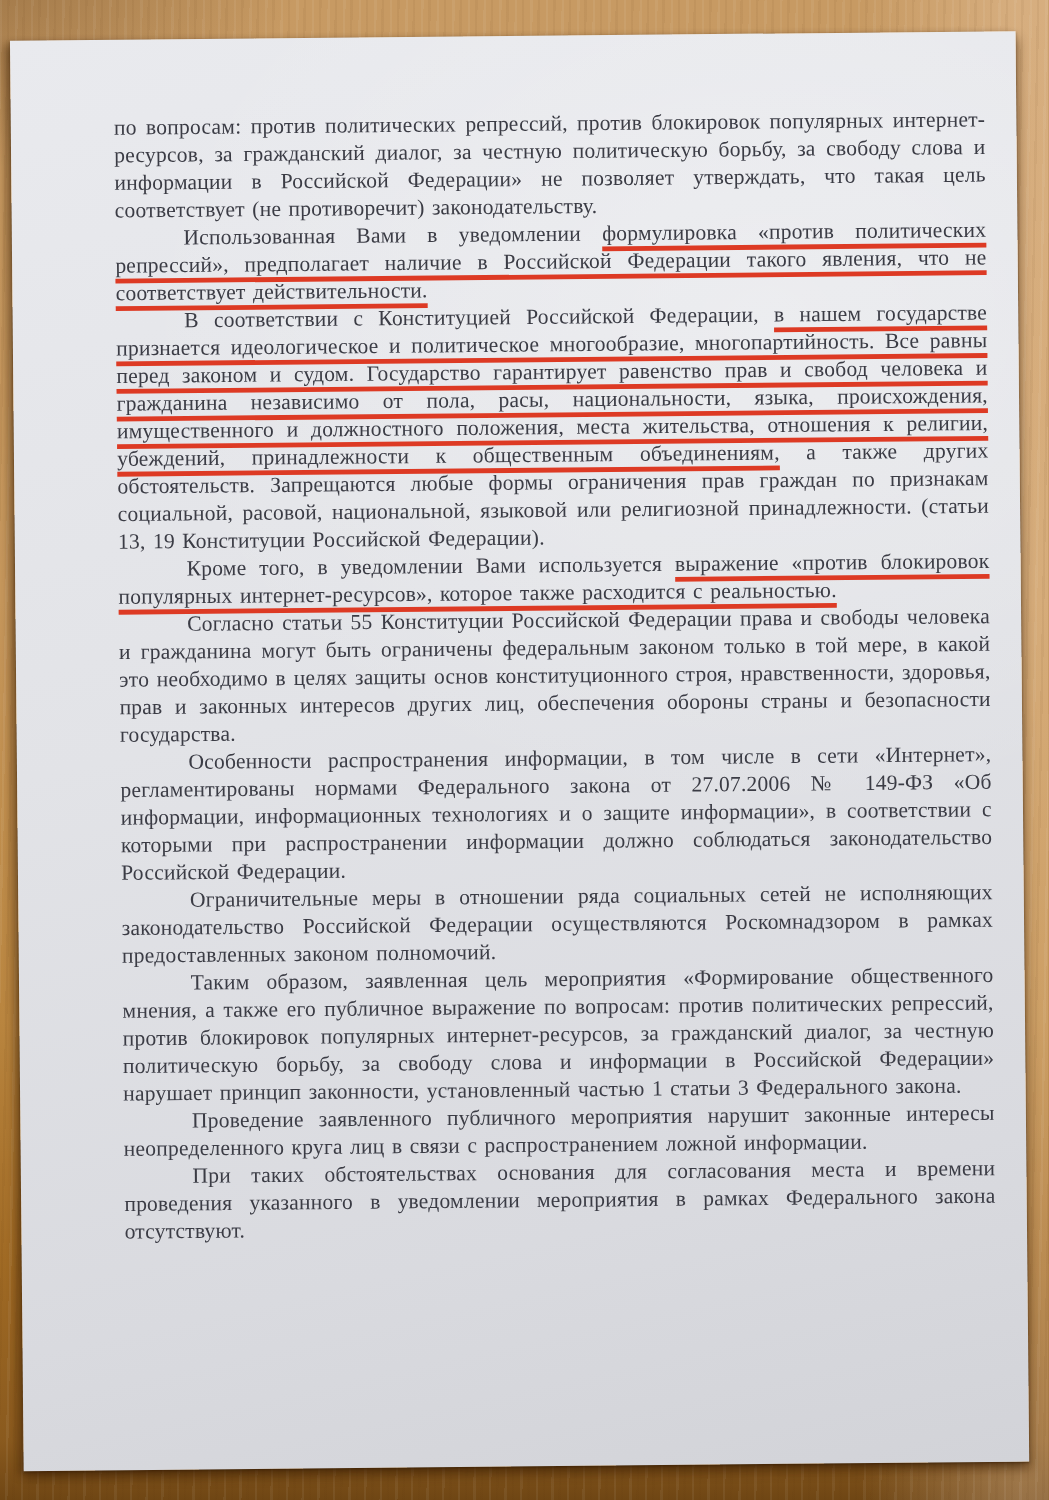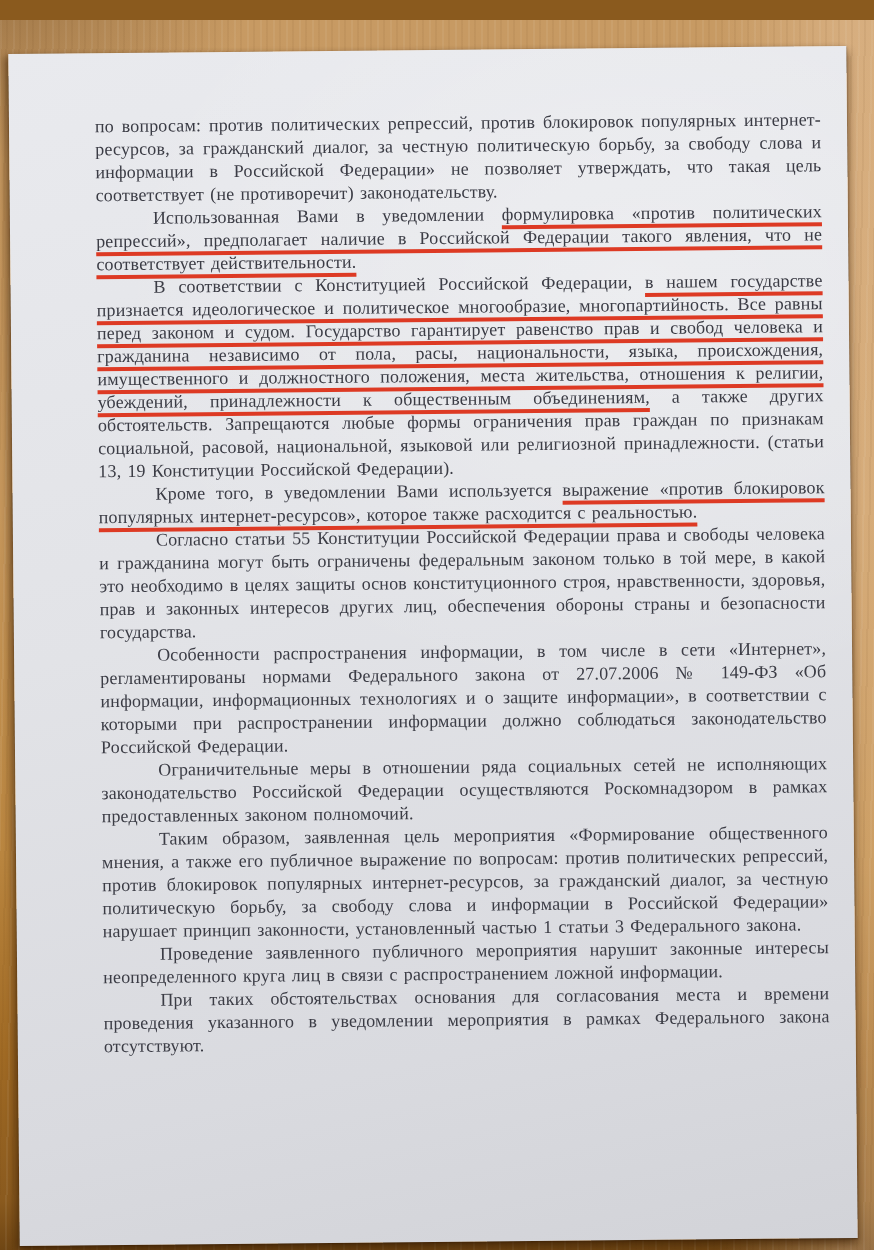--- a/index.html
+++ b/index.html
@@ -26,21 +26,20 @@
         rgba(90,50,10,0.06) 6px, rgba(90,50,10,0.06) 8px,
         rgba(0,0,0,0.0) 8px, rgba(0,0,0,0.0) 13px),
       
       radial-gradient(420px 260px at -40px -40px, rgba(70,40,10,0.35), rgba(70,40,10,0) 70%),
       
       linear-gradient(90deg, rgba(255,225,195,0) 82%, rgba(255,226,200,0.28) 97%),
       
       linear-gradient(180deg,
         var(--desk-top) 0%, #c6975c 40%, #b9853f 68%,
         #a06a24 84%, var(--desk-bottom) 96%, #6f4614 100%);
-    margin-top: 20px;
   }
   .paper {
     position: absolute;
     left: 14px; top: 30px;
     width: 838px; height: 1192px;
     transform: rotate(-0.55deg);
     transform-origin: 50% 50%;
     background:
       radial-gradient(900px 700px at 75% 20%, rgba(255,255,255,0.28), rgba(255,255,255,0) 60%),
       linear-gradient(168deg, #e9eaee 0%, var(--paper) 45%, #d9dadf 80%, #d2d3d8 100%);

